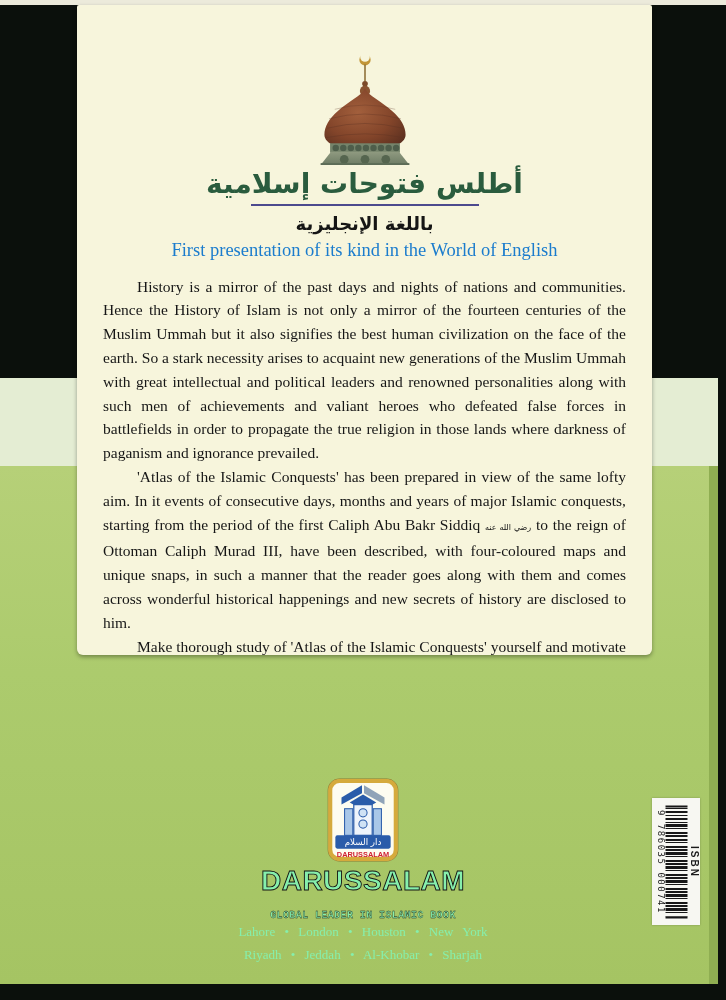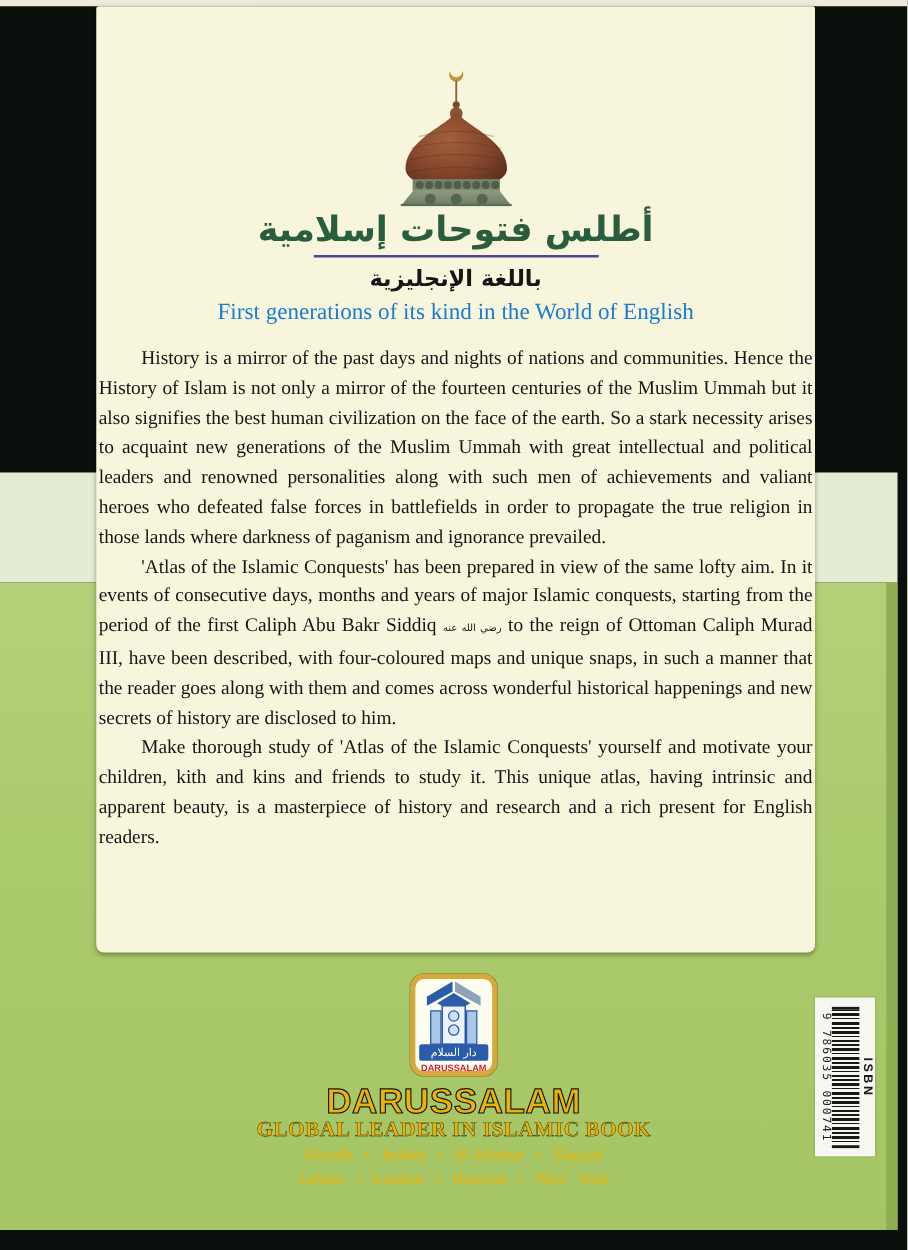--- a/index.html
+++ b/index.html
@@ -11,21 +11,21 @@
     font-family:"Liberation Serif", serif;
   }
   .top-edge{position:absolute;left:0;top:0;right:0;height:5px;background:#eceadb;}
   .band-pale{position:absolute;left:0;right:8px;top:378px;height:88px;background:#e4edd3;}
   .band-green{position:absolute;left:0;right:8px;top:466px;height:518px;
     background:linear-gradient(180deg,#b6d078 0%,#accb6d 40%,#a5c463 100%);}
   .spine-shadow{position:absolute;right:8px;top:466px;width:9px;height:518px;background:#8fae52;}
 
   
   .panel{
-    position:absolute;left:77px;top:5px;width:575px;height:757px;
+    position:absolute;left:77px;top:5px;width:575px;height:650px;
     background:#f7f5dc;
     border-radius:2px 2px 6px 6px;
     box-shadow:0 2px 4px rgba(0,0,0,.35);
     display:flex;flex-direction:column;align-items:center;
     box-sizing:border-box;
   }
   .dome-wrap{margin-top:42px;line-height:0;}
   .arabic-title{
     margin-top:2px;
     font-family:"DejaVu Sans", sans-serif;
@@ -40,46 +40,46 @@
   .book-title{
     margin-top:16px;
     font-weight:bold;font-size:21.5px;line-height:26px;color:#ce1e2b;
   }
   .book-subtitle{
     margin-top:3px;
     font-size:18.5px;line-height:23px;color:#1b7ccd;
   }
   .synopsis{
     margin-top:13px;
-    padding:0 2px;
+    padding:0 26px;
     align-self:stretch;
     font-size:15.5px;line-height:23.8px;color:#161616;
     text-align:justify;
     overflow:hidden;
   }
   .synopsis p{margin:0;text-indent:34px;}
   .honorific{font-family:Liberation Serif, serif;font-size:8px;letter-spacing:-0.5px;}
 
   
   .publisher{
     position:absolute;left:0;right:0;top:778px;
-    text-align:center;color:#eab308;
+    text-align:center;color:#86efac;
   }
   .logo-wrap{line-height:0;}
   .publisher-name{
     margin-top:3px;
     font-family:"Liberation Sans", sans-serif;
     font-weight:bold;font-size:28px;line-height:28px;
     letter-spacing:0.5px;
     -webkit-text-stroke:0.9px #101010;
   }
   .publisher-tagline{
-    margin-top:2px;
-    font-family:Liberation Serif, serif;
-    font-weight:bold;font-size:17px;line-height:13px;letter-spacing:0.4px;
+    margin-top:14px;
+    font-family:Liberation Mono, monospace;
+    font-weight:bold;font-size:10px;line-height:13px;letter-spacing:0.4px;
     -webkit-text-stroke:0.3px #101010;
   }
   .cities{font-size:13px;line-height:19px;word-spacing:6px;}
   .cities-first{margin-top:4px;}
 
   
   .barcode-label{
     position:absolute;right:26px;top:798px;width:48px;height:127px;
     background:#f7f7f2;box-shadow:0 0 2px rgba(0,0,0,.25);
   }
@@ -167,21 +167,21 @@
             <circle cx="92" cy="119" r="4.6"></circle>
         </g>
         <rect x="23" y="123" width="94" height="2" fill="#5d6c57"></rect>
       </svg>
     </div>
 
     <div class="arabic-title">أطلس فتوحات إسلامية</div>
     <div class="title-underline"></div>
     <div class="arabic-subtitle">باللغة الإنجليزية</div>
 
-    <div class="book-subtitle">First generations of its kind in the World of English</div>
+    <div class="book-subtitle">First presentation of its kind in the World of English</div>
 
     <div class="synopsis">
       <p>History is a mirror of the past days and nights of nations and communities. Hence the History of Islam is not only a mirror of the fourteen centuries of the Muslim Ummah but it also signifies the best human civilization on the face of the earth. So a stark necessity arises to acquaint new generations of the Muslim Ummah with great intellectual and political leaders and renowned personalities along with such men of achievements and valiant heroes who defeated false forces in battlefields in order to propagate the true religion in those lands where darkness of paganism and ignorance prevailed.</p>
       <p><span>'Atlas of the Islamic Conquests' has been prepared in view of the same lofty aim. In it events of consecutive days, months and years of major Islamic conquests, starting from the period of the first Caliph Abu Bakr Siddiq </span><span class="honorific">رضي الله عنه</span><span> to the reign of Ottoman Caliph Murad III, have been described, with four-coloured maps and unique snaps, in such a manner that the reader goes along with them and comes across wonderful historical happenings and new secrets of history are disclosed to him.</span></p>
       <p>Make thorough study of 'Atlas of the Islamic Conquests' yourself and motivate your children, kith and kins and friends to study it. This unique atlas, having intrinsic and apparent beauty, is a masterpiece of history and research and a rich present for English readers.</p>
     </div>
   </div>
 
   <div class="publisher">
     <div class="logo-wrap">
@@ -203,22 +203,22 @@
           <circle cx="35" cy="45" r="4" fill="#cfe2f5" stroke="#2a5caa" stroke-width="1"></circle>
         </g>
 
         <rect x="8" y="56" width="54" height="13" rx="2" fill="#2a5caa"></rect>
         <text x="35" y="65.5" text-anchor="middle" font-family="DejaVu Sans, sans-serif" font-size="8.5" fill="#ffffff">دار السلام</text>
         <text x="35" y="77" text-anchor="middle" font-family="Liberation Sans, sans-serif" font-weight="bold" font-size="7.2" fill="#cf2030">DARUSSALAM</text>
       </svg>
     </div>
     <div class="publisher-name">DARUSSALAM</div>
     <div class="publisher-tagline">GLOBAL LEADER IN ISLAMIC BOOK</div>
+    <div class="cities">Lahore • London • Houston • New York</div>
     <div class="cities cities-first">Riyadh • Jeddah • Al-Khobar • Sharjah</div>
-    <div class="cities">Lahore • London • Houston • New York</div>
   </div>
 
   <div class="barcode-label">
     <div class="barcode-inner">
       <div class="isbn-text">ISBN</div>
       <div class="bars"></div>
       <div class="barcode-digits">9 786035 000741</div>
     </div>
   </div>
 

